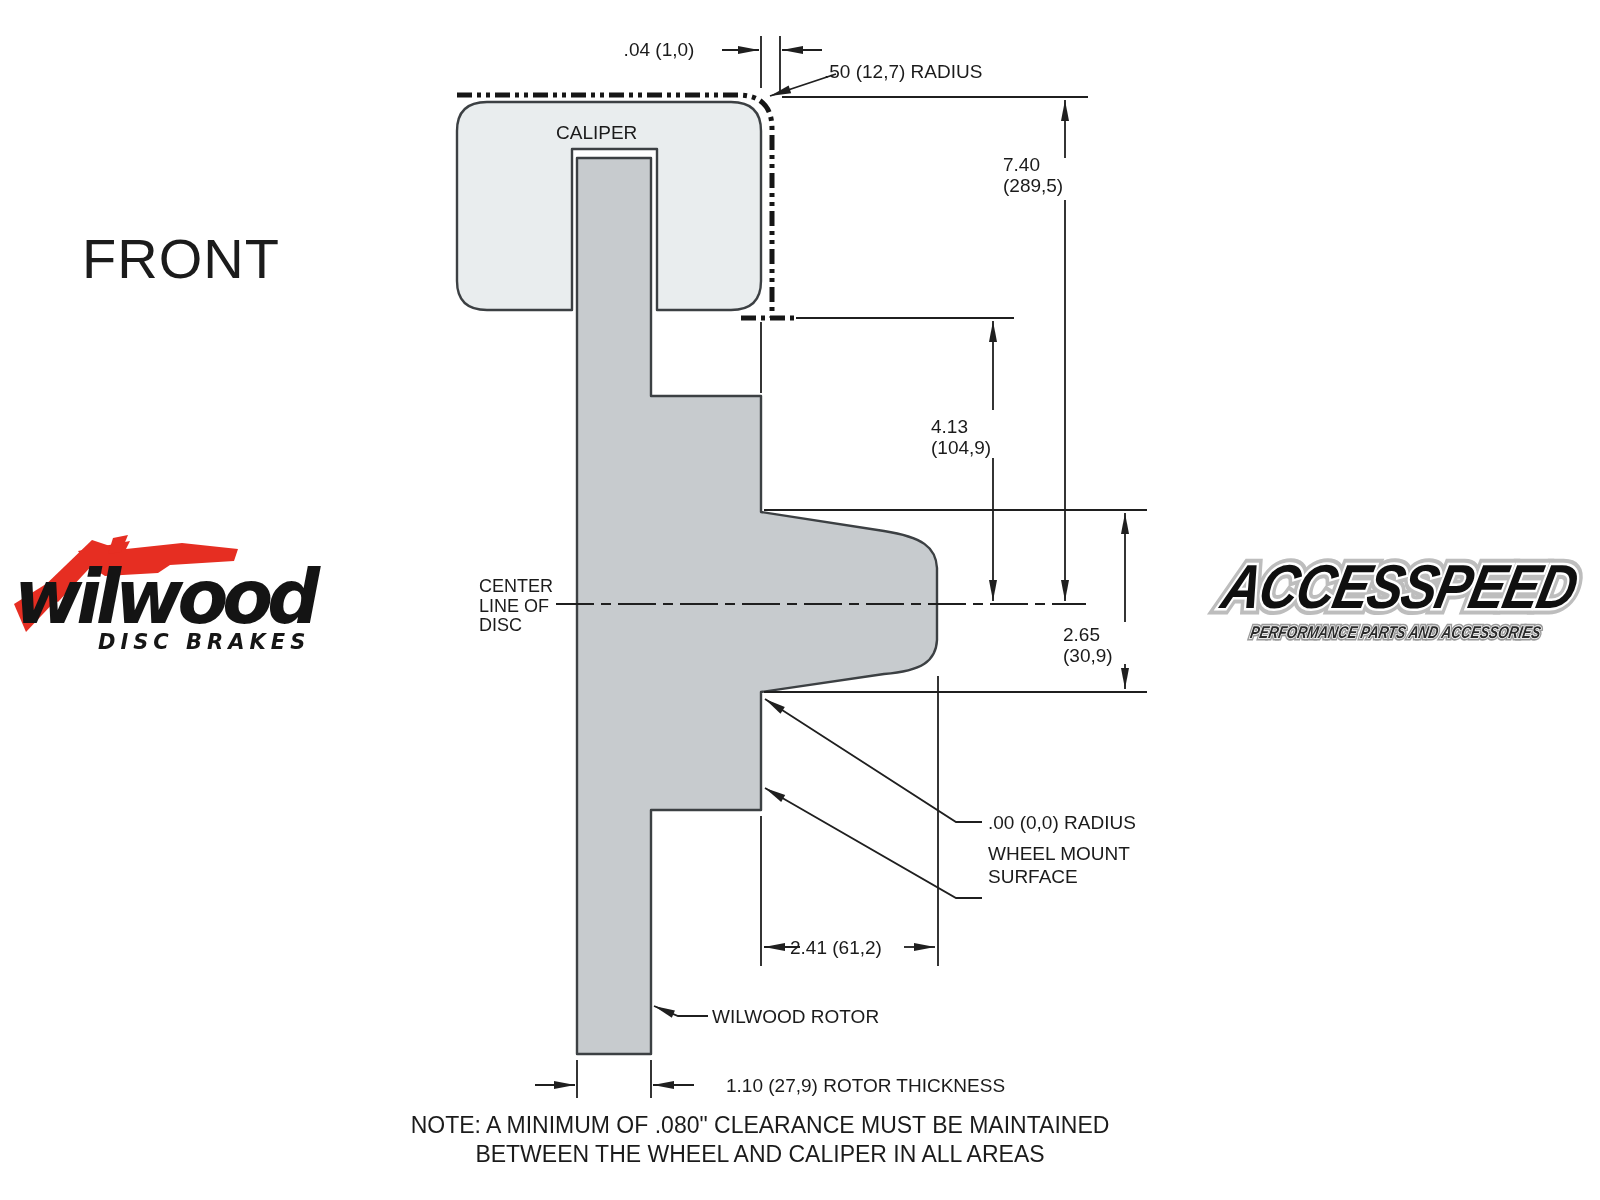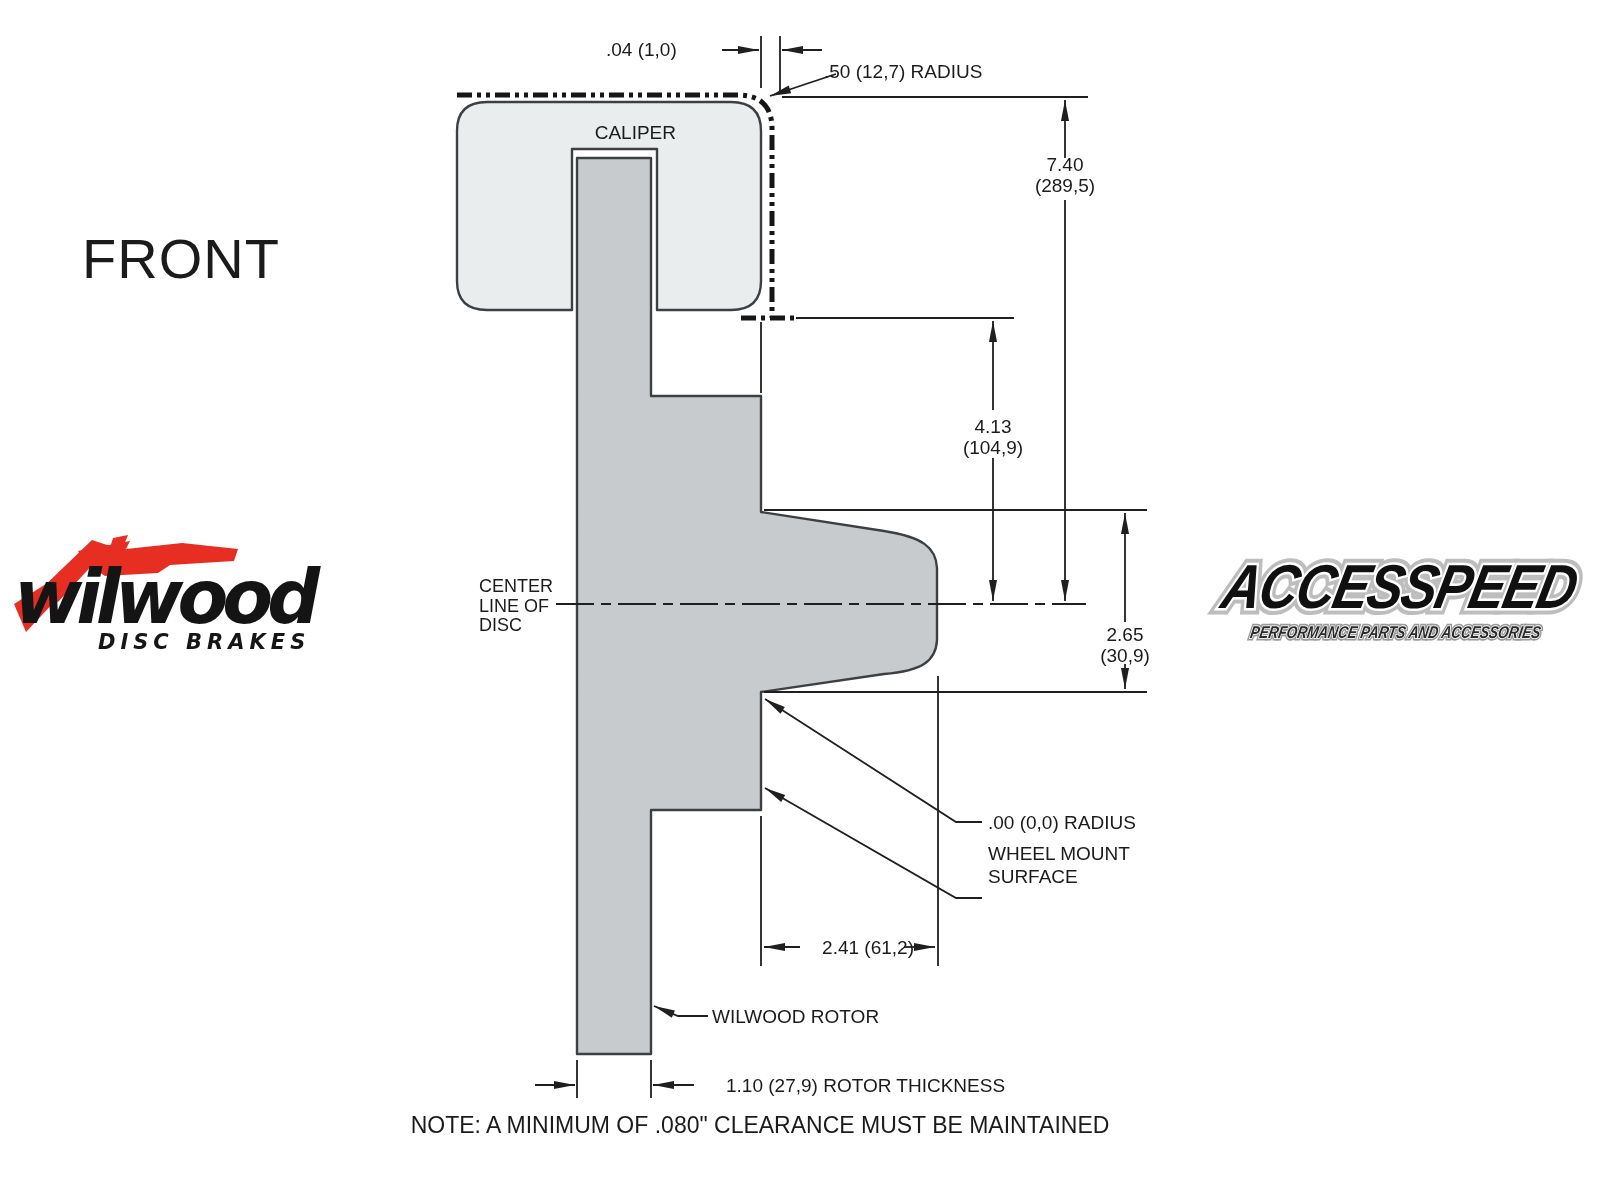--- a/index.html
+++ b/index.html
@@ -1,26 +1,26 @@
 <!DOCTYPE html>
 <html><head>
 <meta charset="utf-8">
 <style>
   html,body{margin:0;padding:0;background:#fff;}
   .stage{position:relative;width:1600px;height:1200px;background:#ffffff;overflow:hidden;
          font-family:"Liberation Sans",sans-serif;color:#1b1b1b;}
   .abs{position:absolute;}
   svg{display:block;}
   .lbl{position:absolute;font-size:19px;line-height:21px;color:#1b1b1b;white-space:nowrap;}
-  .ctr{text-align:right;white-space:normal;}
-  .rt{text-align:left;}
+  .ctr{text-align:left;white-space:normal;}
+  .rt{text-align:center;}
   .front{font-size:56px;letter-spacing:1px;}
   .note{font-size:23px;line-height:29px;text-align:center;white-space:normal;}
   .clw{font-size:18px;line-height:19.5px;}
-  .dim2{white-space:normal;text-align:center;}
+  .dim2{white-space:normal;text-align:left;}
   
   .ww-script{font-family:"DejaVu Sans",sans-serif;font-style:italic;font-weight:800;
              font-size:74px;letter-spacing:-6px;fill:#141414;}
   .ww-tag{font-family:"DejaVu Sans",sans-serif;font-style:italic;font-weight:700;
           font-size:21px;letter-spacing:5px;fill:#161616;}
   .ww-red{fill:#e62e22;}
   
   .ap-halo{font-family:"Liberation Sans",sans-serif;font-style:italic;font-weight:900;
            font-size:62px;letter-spacing:-2px;fill:#101010;stroke:#bdbdbd;stroke-width:13;
            paint-order:stroke;text-anchor:middle;}
@@ -132,20 +132,21 @@
   </div>
 
   <div class="lbl ctr" style="left:790px;top:937px;width:124px">2.41 (61,2)</div>
 
   <div class="lbl" style="left:712px;top:1006px">WILWOOD ROTOR</div>
 
   <div class="lbl" style="left:726px;top:1075px">1.10 (27,9) ROTOR THICKNESS</div>
 
   <div class="note abs" style="left:410px;top:1111px;width:700px">
     <div>NOTE: A MINIMUM OF .080" CLEARANCE MUST BE MAINTAINED</div>
+    <div>BETWEEN THE WHEEL AND CALIPER IN ALL AREAS</div>
   </div>
 
   <svg class="abs" style="left:10px;top:535px" width="320" height="130" viewBox="0 0 320 130">
     <g>
       <path class="ww-red" d="M68,16 L120,6 L116,14 L172,8 L228,14 L224,26 L160,30 L148,38 L95,41 L78,30 Z"></path>
       <path class="ww-red" d="M28,57 L82,5 L100,11 L48,67 Z"></path>
       <path class="ww-red" d="M4,69 L36,49 L48,63 L16,97 Z"></path>
       <path class="ww-red" d="M103,3 L118,0 L111,17 L98,19 Z"></path>
     </g>
     <text class="ww-script" x="4" y="88">wilwood</text>

